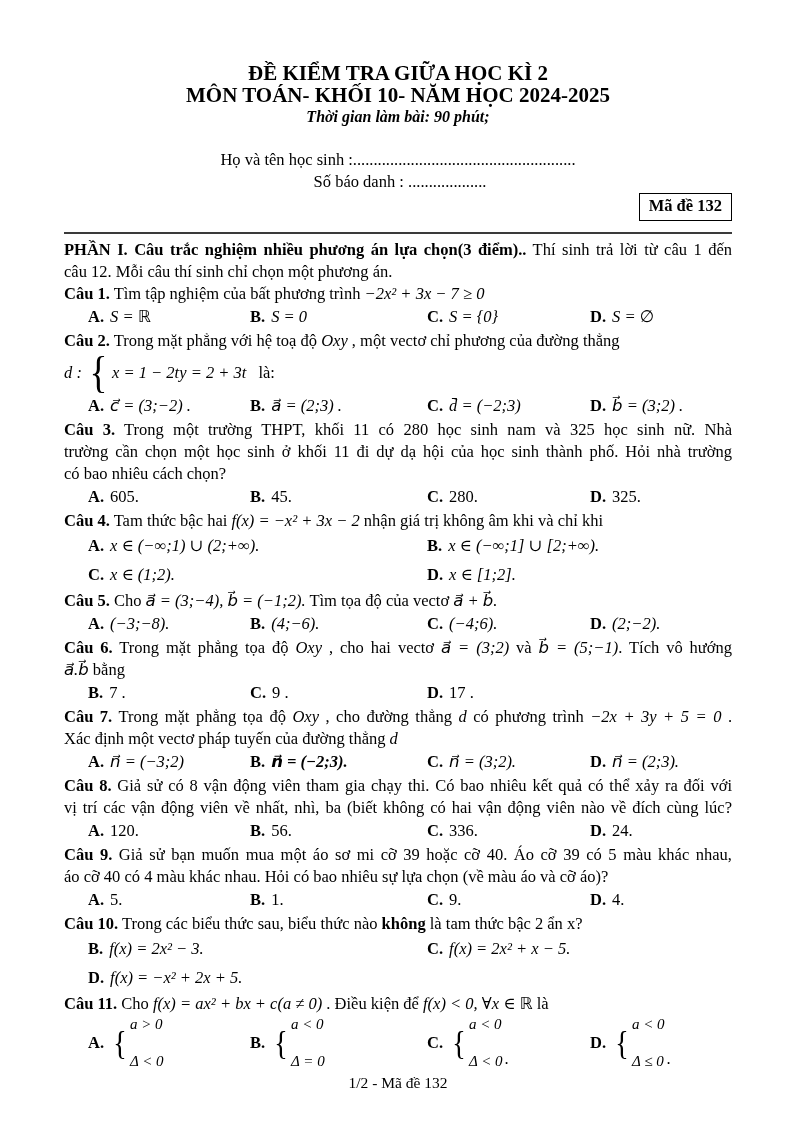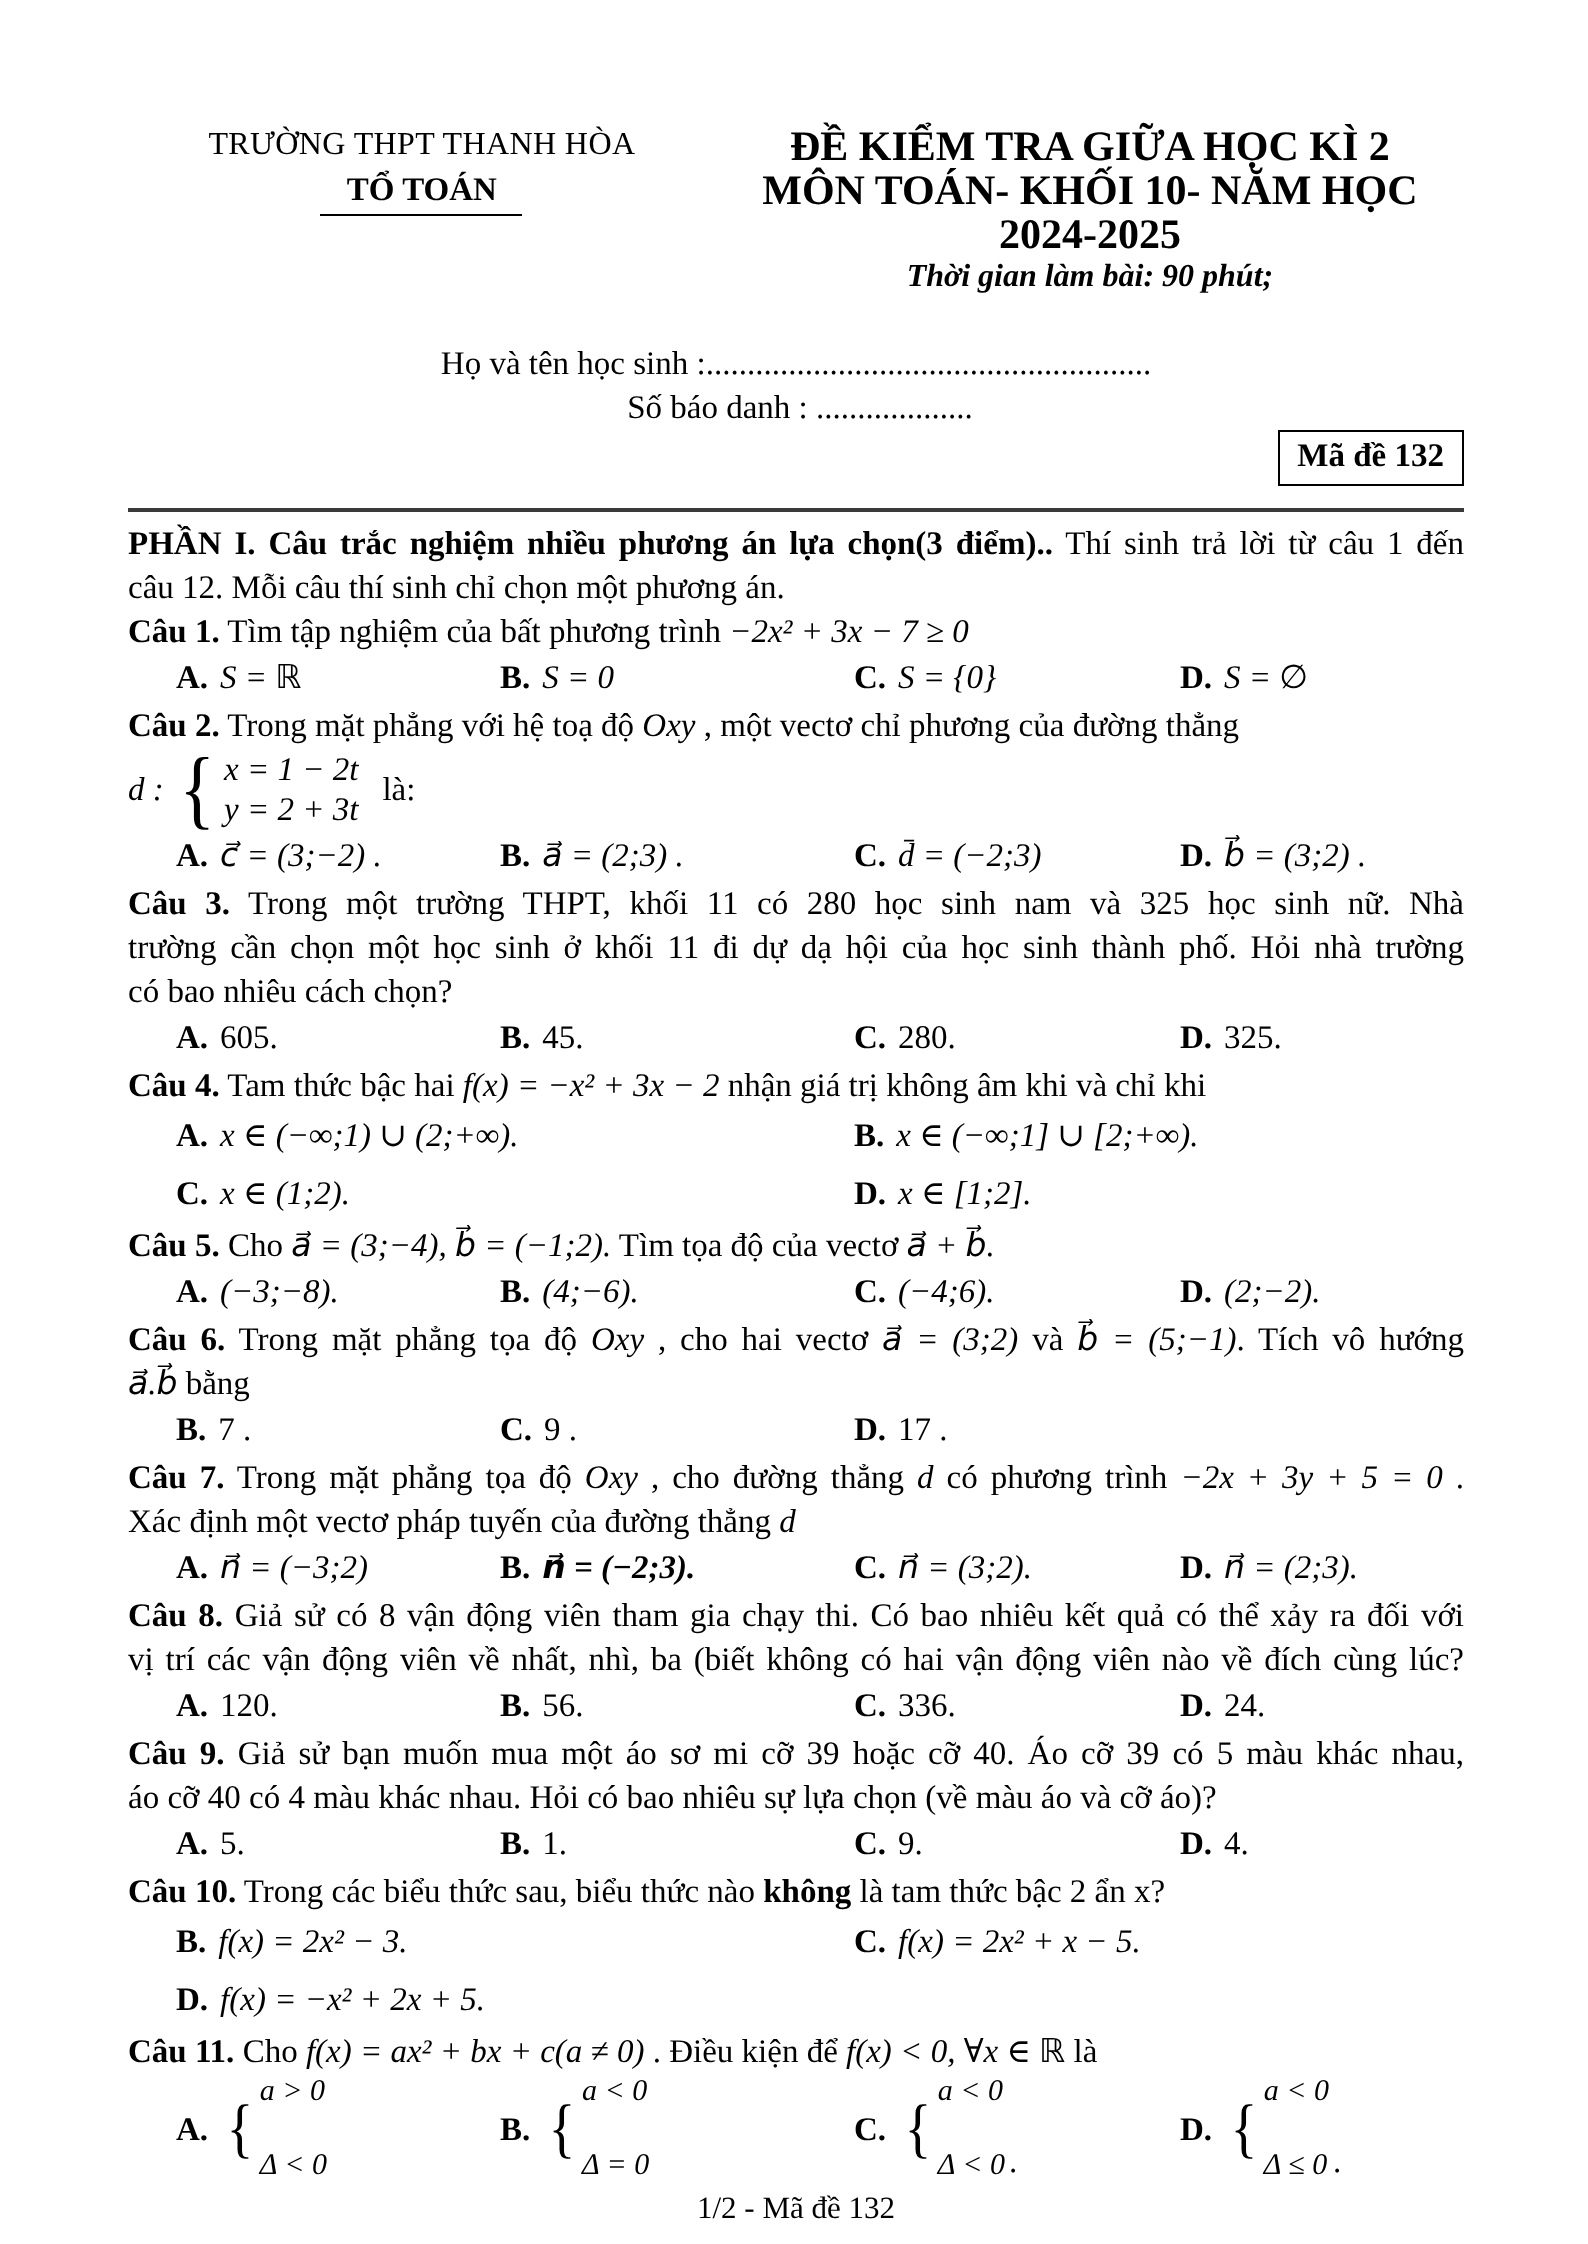--- a/index.html
+++ b/index.html
@@ -26,36 +26,32 @@
   .qlabel{font-weight:bold;}
   .m{font-style:italic;}
   .bold{font-weight:bold;}
   .fill{text-align:justify;text-align-last:justify;}
   .opts4{display:grid;grid-template-columns:162px 177px 163px 1fr;padding-left:24px;margin:1px 0 2px;}
   .opts2{display:grid;grid-template-columns:339px 1fr;row-gap:7px;padding-left:24px;margin:3px 0 4px;}
   .opt{white-space:nowrap;}
   .k{font-weight:bold;padding-right:6px;}
   .sys-row{display:flex;align-items:center;margin:1px 0 2px;}
   .brace{font-size:44px;line-height:40px;font-weight:400;margin:0 3px 0 6px;display:inline-block;transform:scaleX(.85);}
-  .sys-lines{display:flex;flex-direction:column;line-height:20px;}
+  .sys-lines{display:flex;flex-direction:row;line-height:20px;}
   .sys-suffix{margin-left:12px;}
   .opt-sys{display:flex;align-items:center;}
   .brace-sm{font-size:33px;line-height:30px;margin:0 2px;display:inline-block;transform:scaleX(.85);}
   .stack{display:flex;flex-direction:column;line-height:17px;font-size:15px;gap:20px;}
   .sfx{align-self:flex-end;padding-left:2px;}
   .footer{margin-top:auto;text-align:center;font-size:15.5px;}
 </style>
 </head>
 <body>
 
 <div class="header">
-  <div class="h-left">
-    <div class="h-school">TRƯỜNG THPT THANH HÒA</div>
-    <div><span class="h-dept">TỔ TOÁN</span></div>
-  </div>
   <div class="h-right">
     <div class="h-title">ĐỀ KIỂM TRA GIỮA HỌC KÌ 2</div>
     <div class="h-sub">MÔN TOÁN- KHỐI 10- NĂM HỌC 2024-2025</div>
     <div class="h-time">Thời gian làm bài: 90 phút;</div>
   </div>
 </div>
 
 <div class="student-row">
   <span>Họ và tên học sinh :......................................................</span>
   <span class="sbd">Số báo danh : ...................</span>

